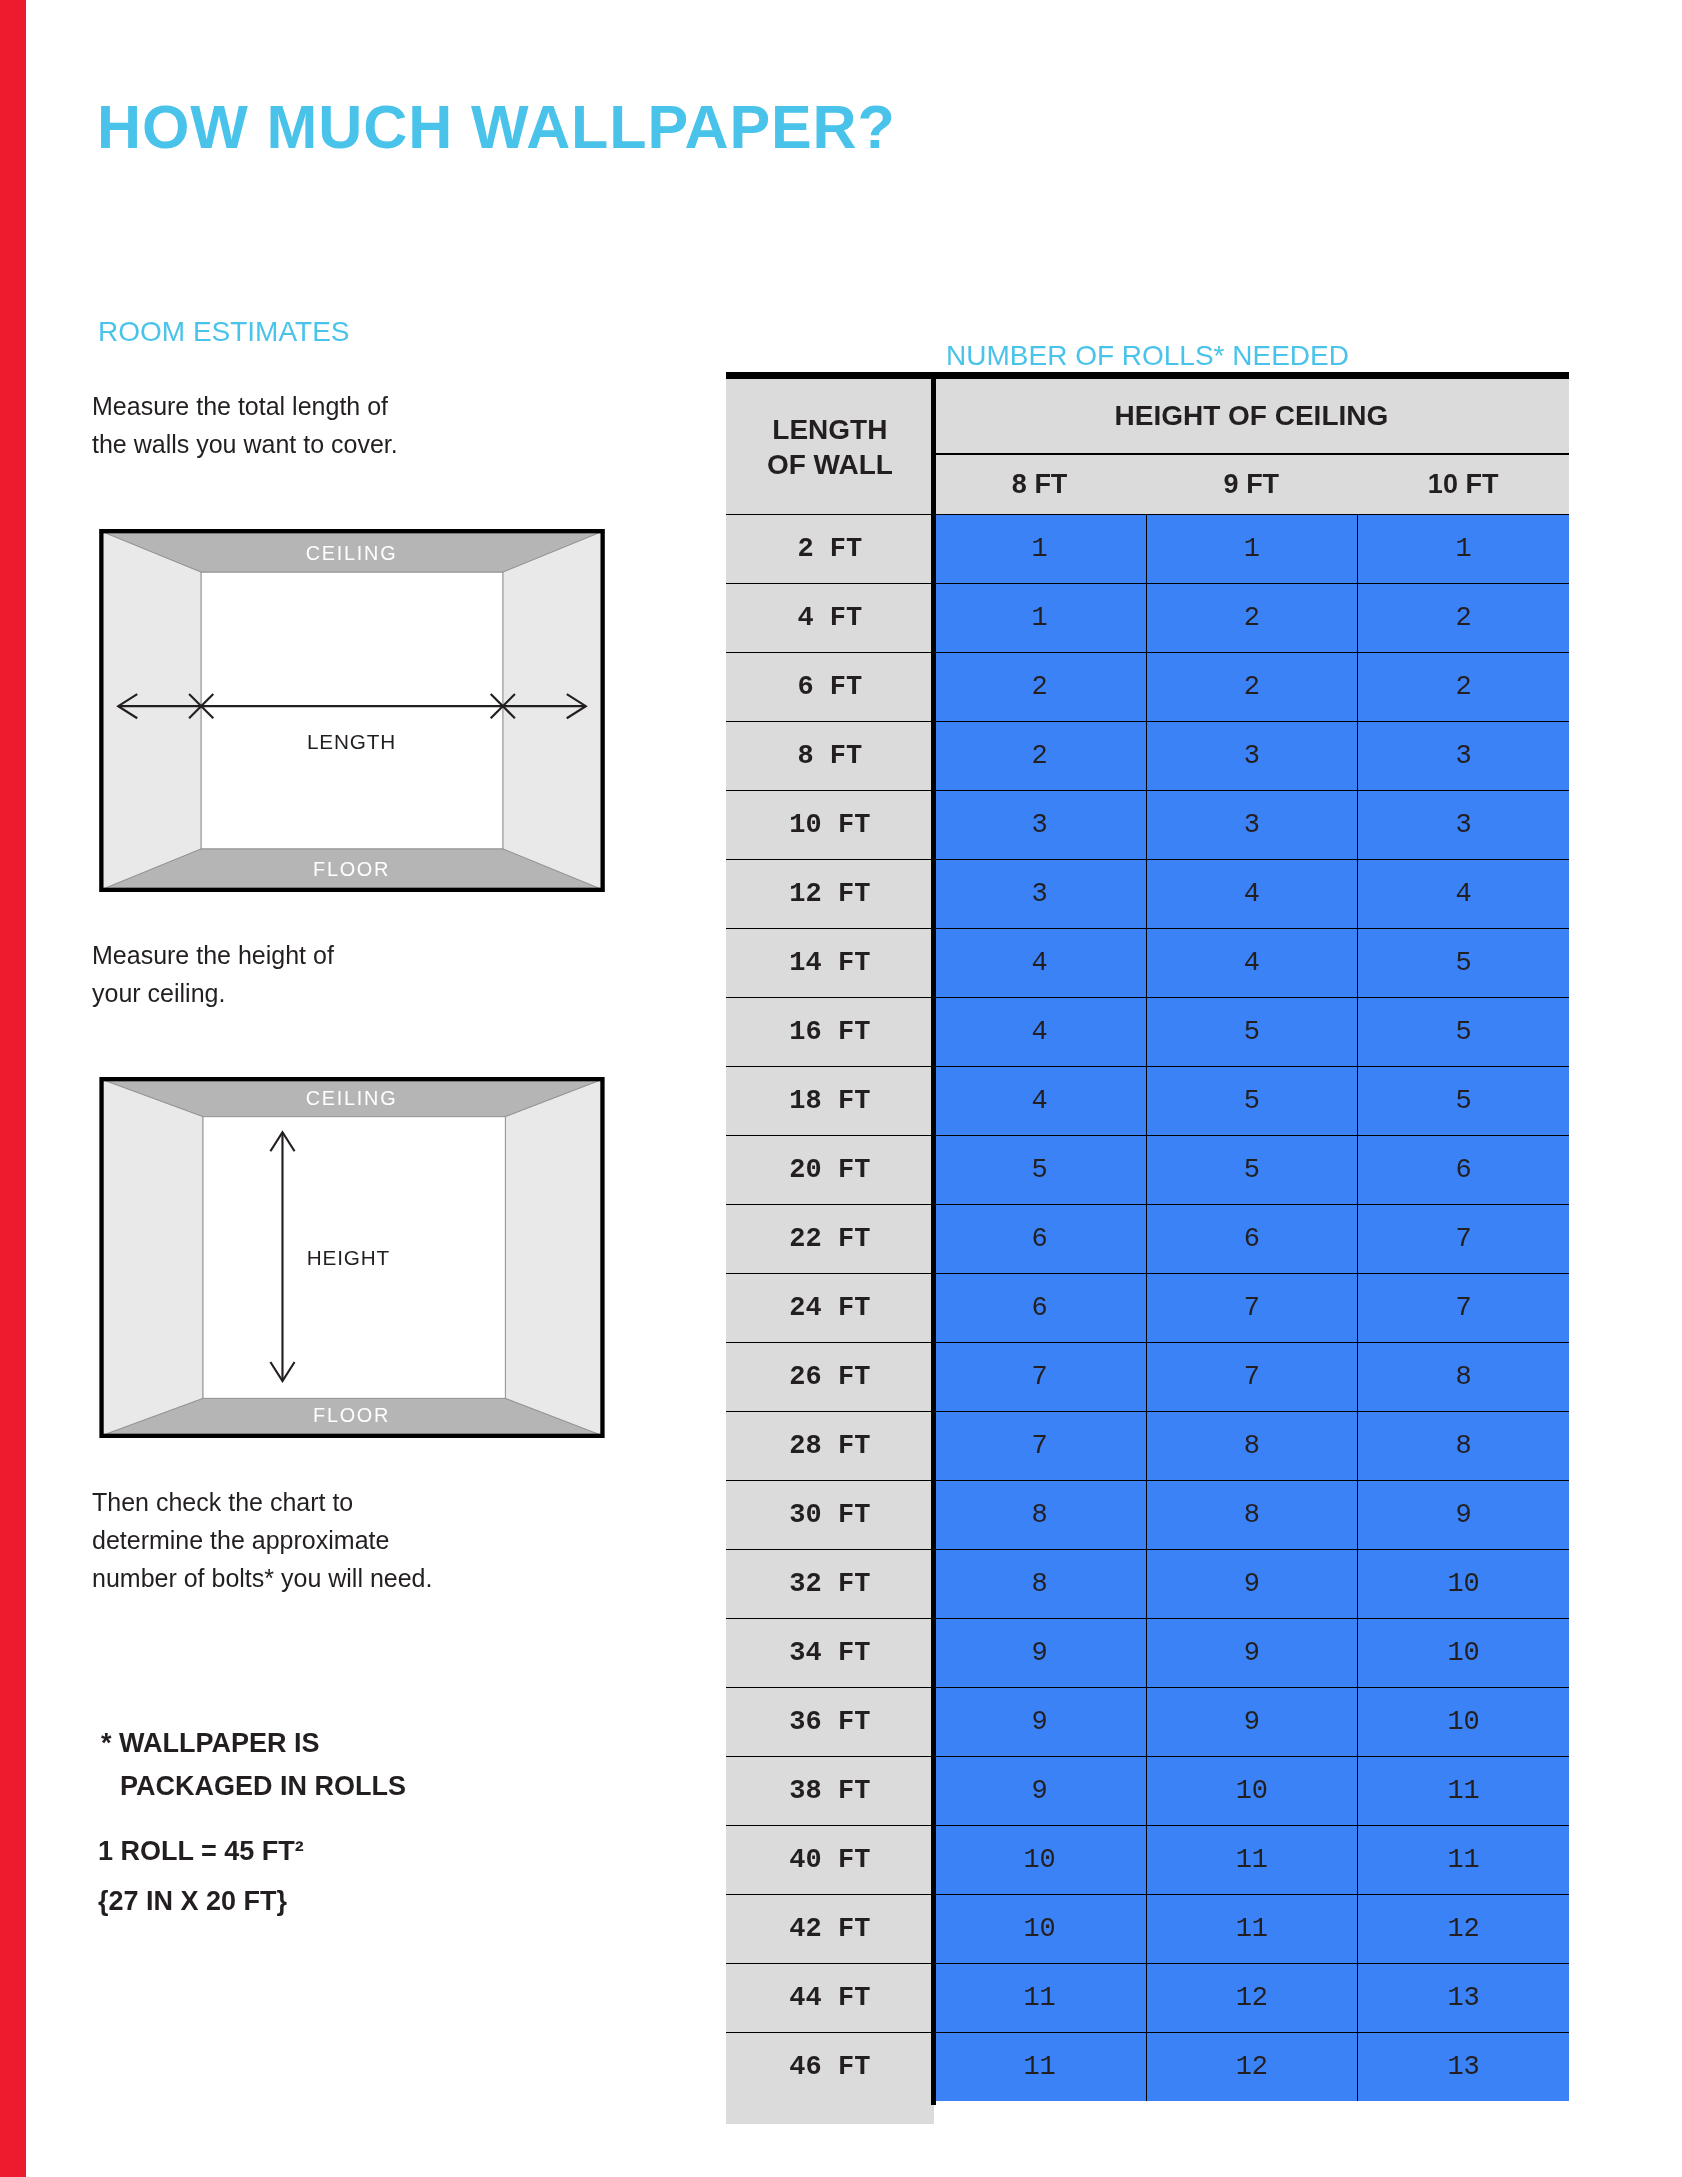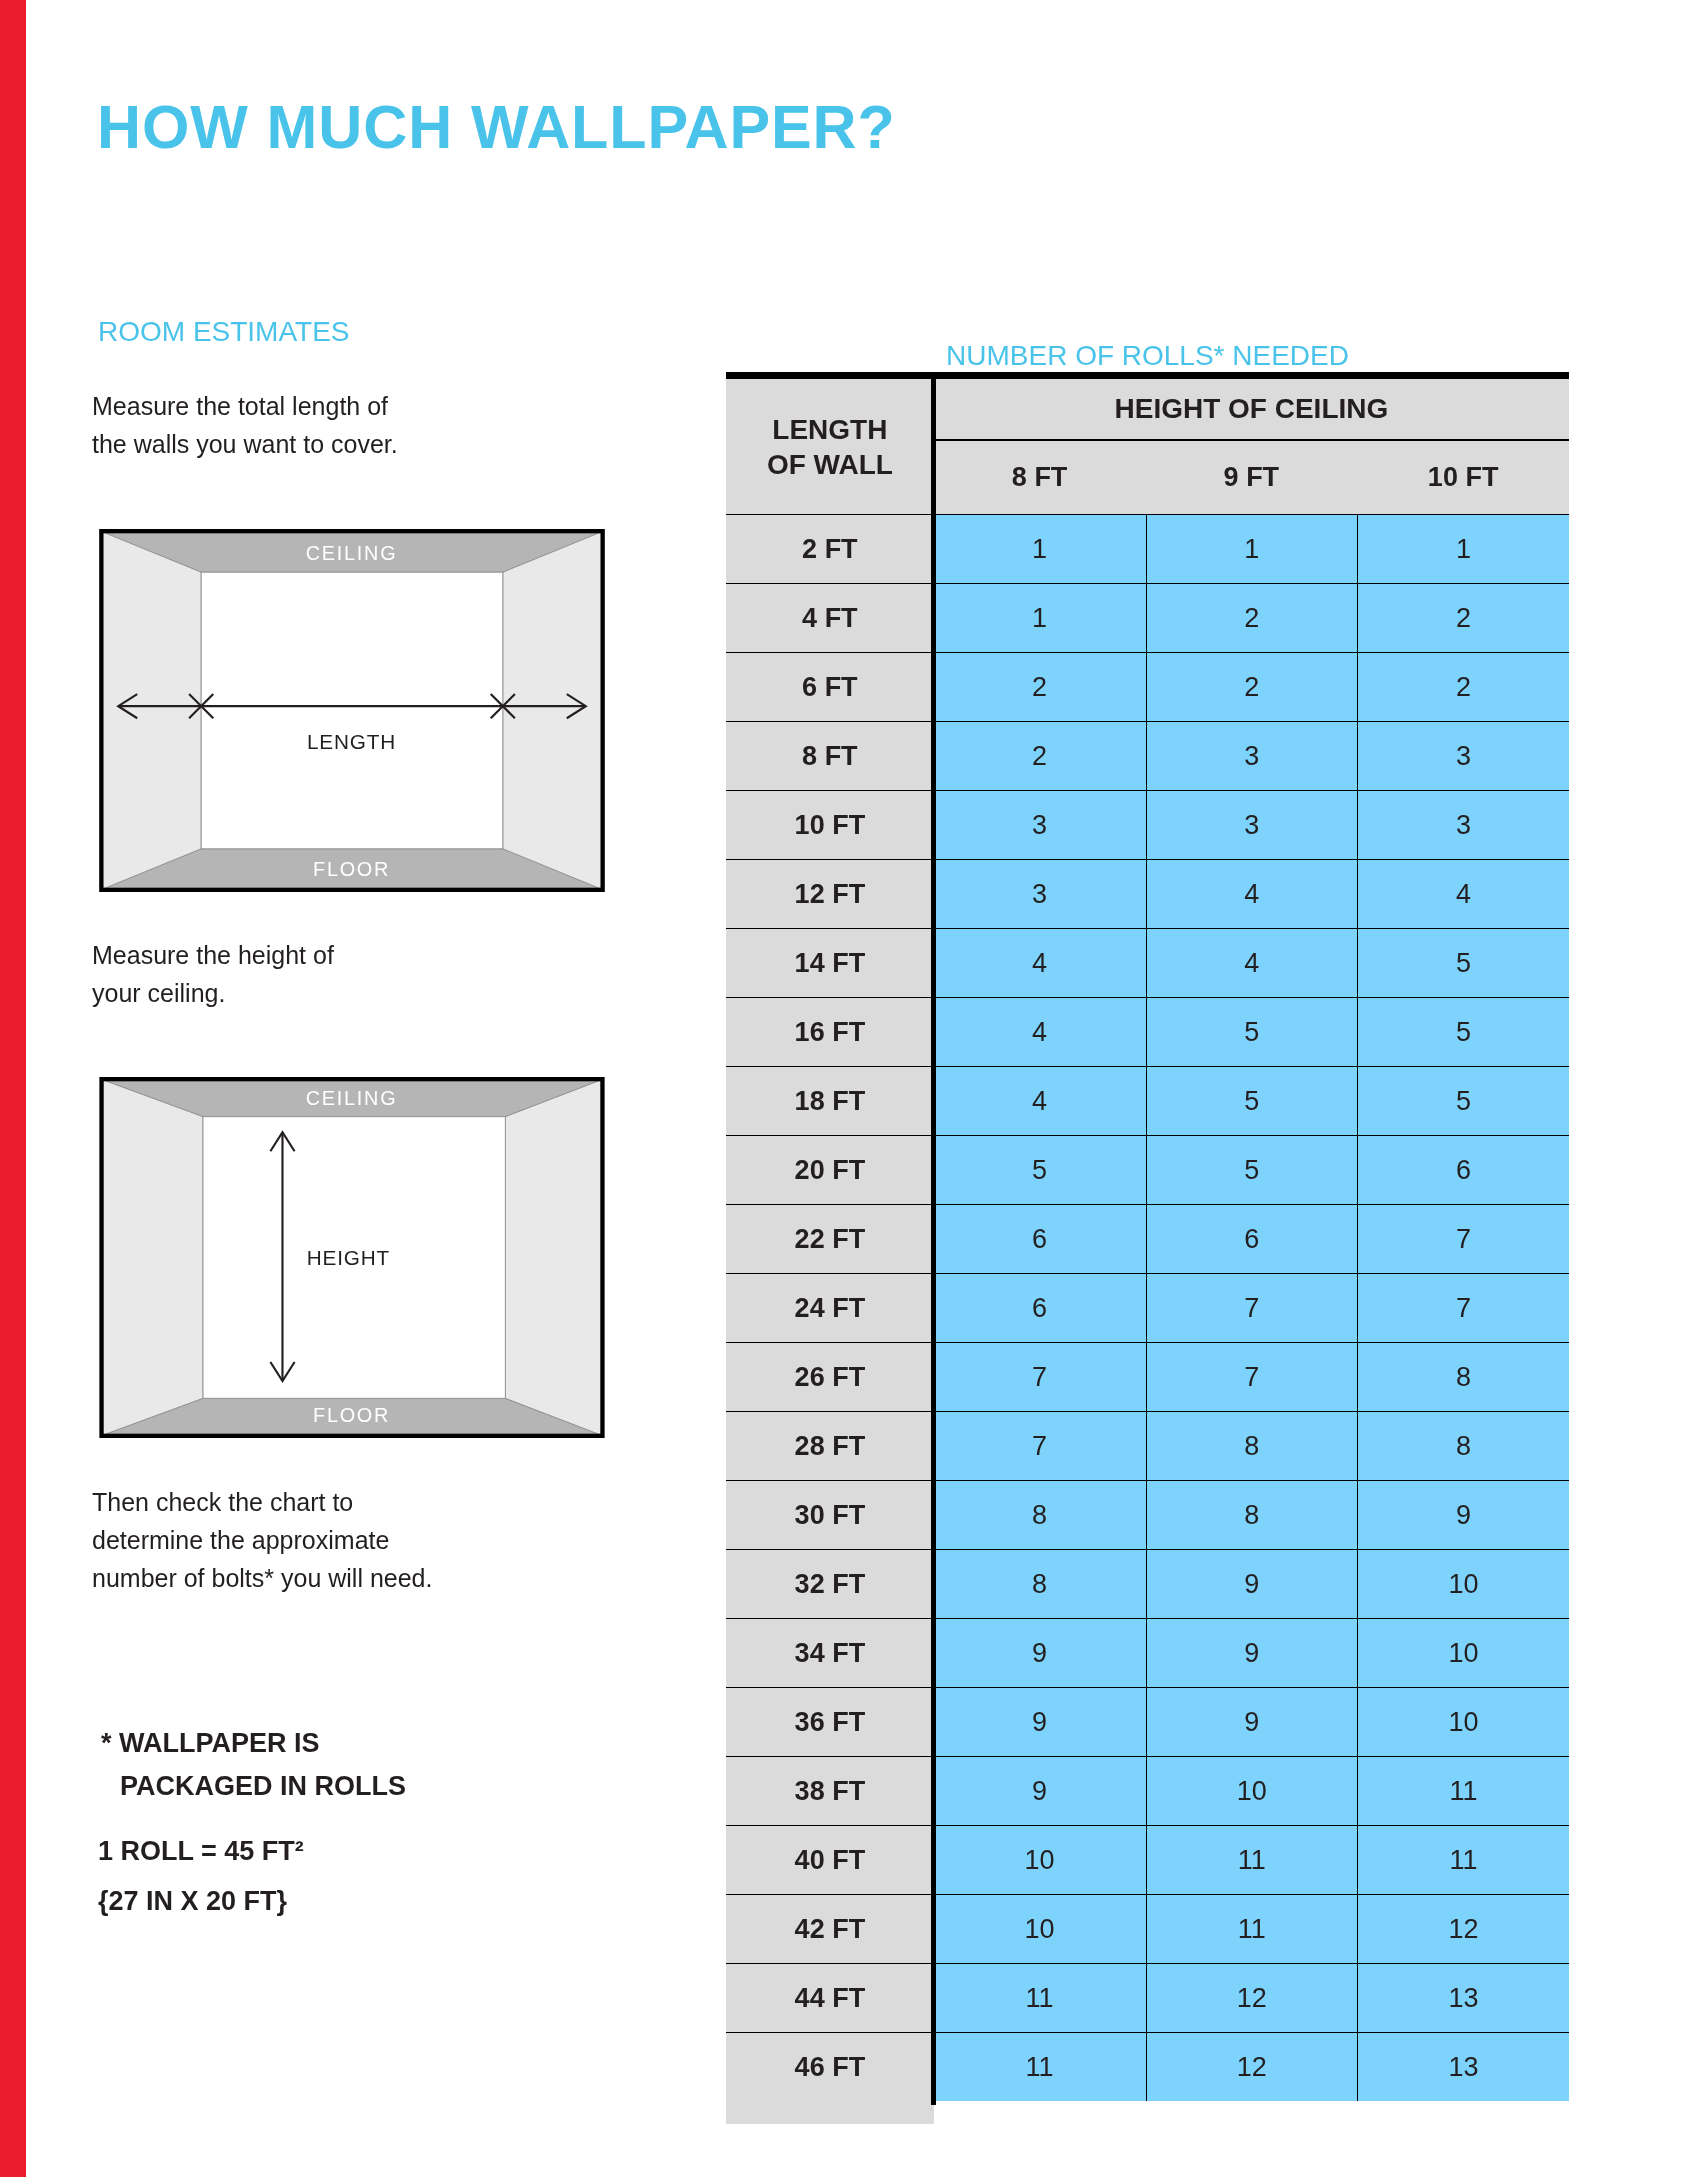--- a/index.html
+++ b/index.html
@@ -62,30 +62,30 @@
     border-top:7px solid #000;
   }
   .t-header { display:flex; height:135px; background:#DBDBDB; }
   .corner-cell {
     width:208px; display:flex; flex-direction:column;
     justify-content:center; align-items:center;
     font-weight:700; font-size:28px; line-height:35px;
   }
   .header-right { width:636px; display:flex; flex-direction:column; }
   .group-header {
-    height:62px; display:flex; align-items:center; justify-content:center;
+    height:76px; display:flex; align-items:center; justify-content:center;
     font-weight:700; font-size:28px;
     border-bottom:2.6px solid #000;
   }
   .sub-headers { flex:1; display:flex; }
   .sub {
     flex:1; display:flex; align-items:center; justify-content:center;
     font-weight:700; font-size:27px;
   }
-  .t-row { display:flex; height:69px; border-top:1.7px solid #000; background:#7dd3fc; }
+  .t-row { display:flex; height:69px; border-top:1.7px solid #000; background:#3b82f6;font-family:Liberation Mono, monospace; }
   .t-row .cell { display:flex; align-items:center; justify-content:center; font-size:27px; }
   .label-cell { width:208px; background:#DBDBDB; font-weight:700; }
   .value-cell { width:212px; font-weight:400; }
   .t-row .c3, .t-row .c4 { border-left:1.7px solid #000; }
   .thick-vline { position:absolute; left:205px; top:0; width:5.2px; height:1726px; background:#000; }
   .grey-tab { width:208px; height:22.5px; background:#DBDBDB; }
 </style>
 </head>
 <body>
 

